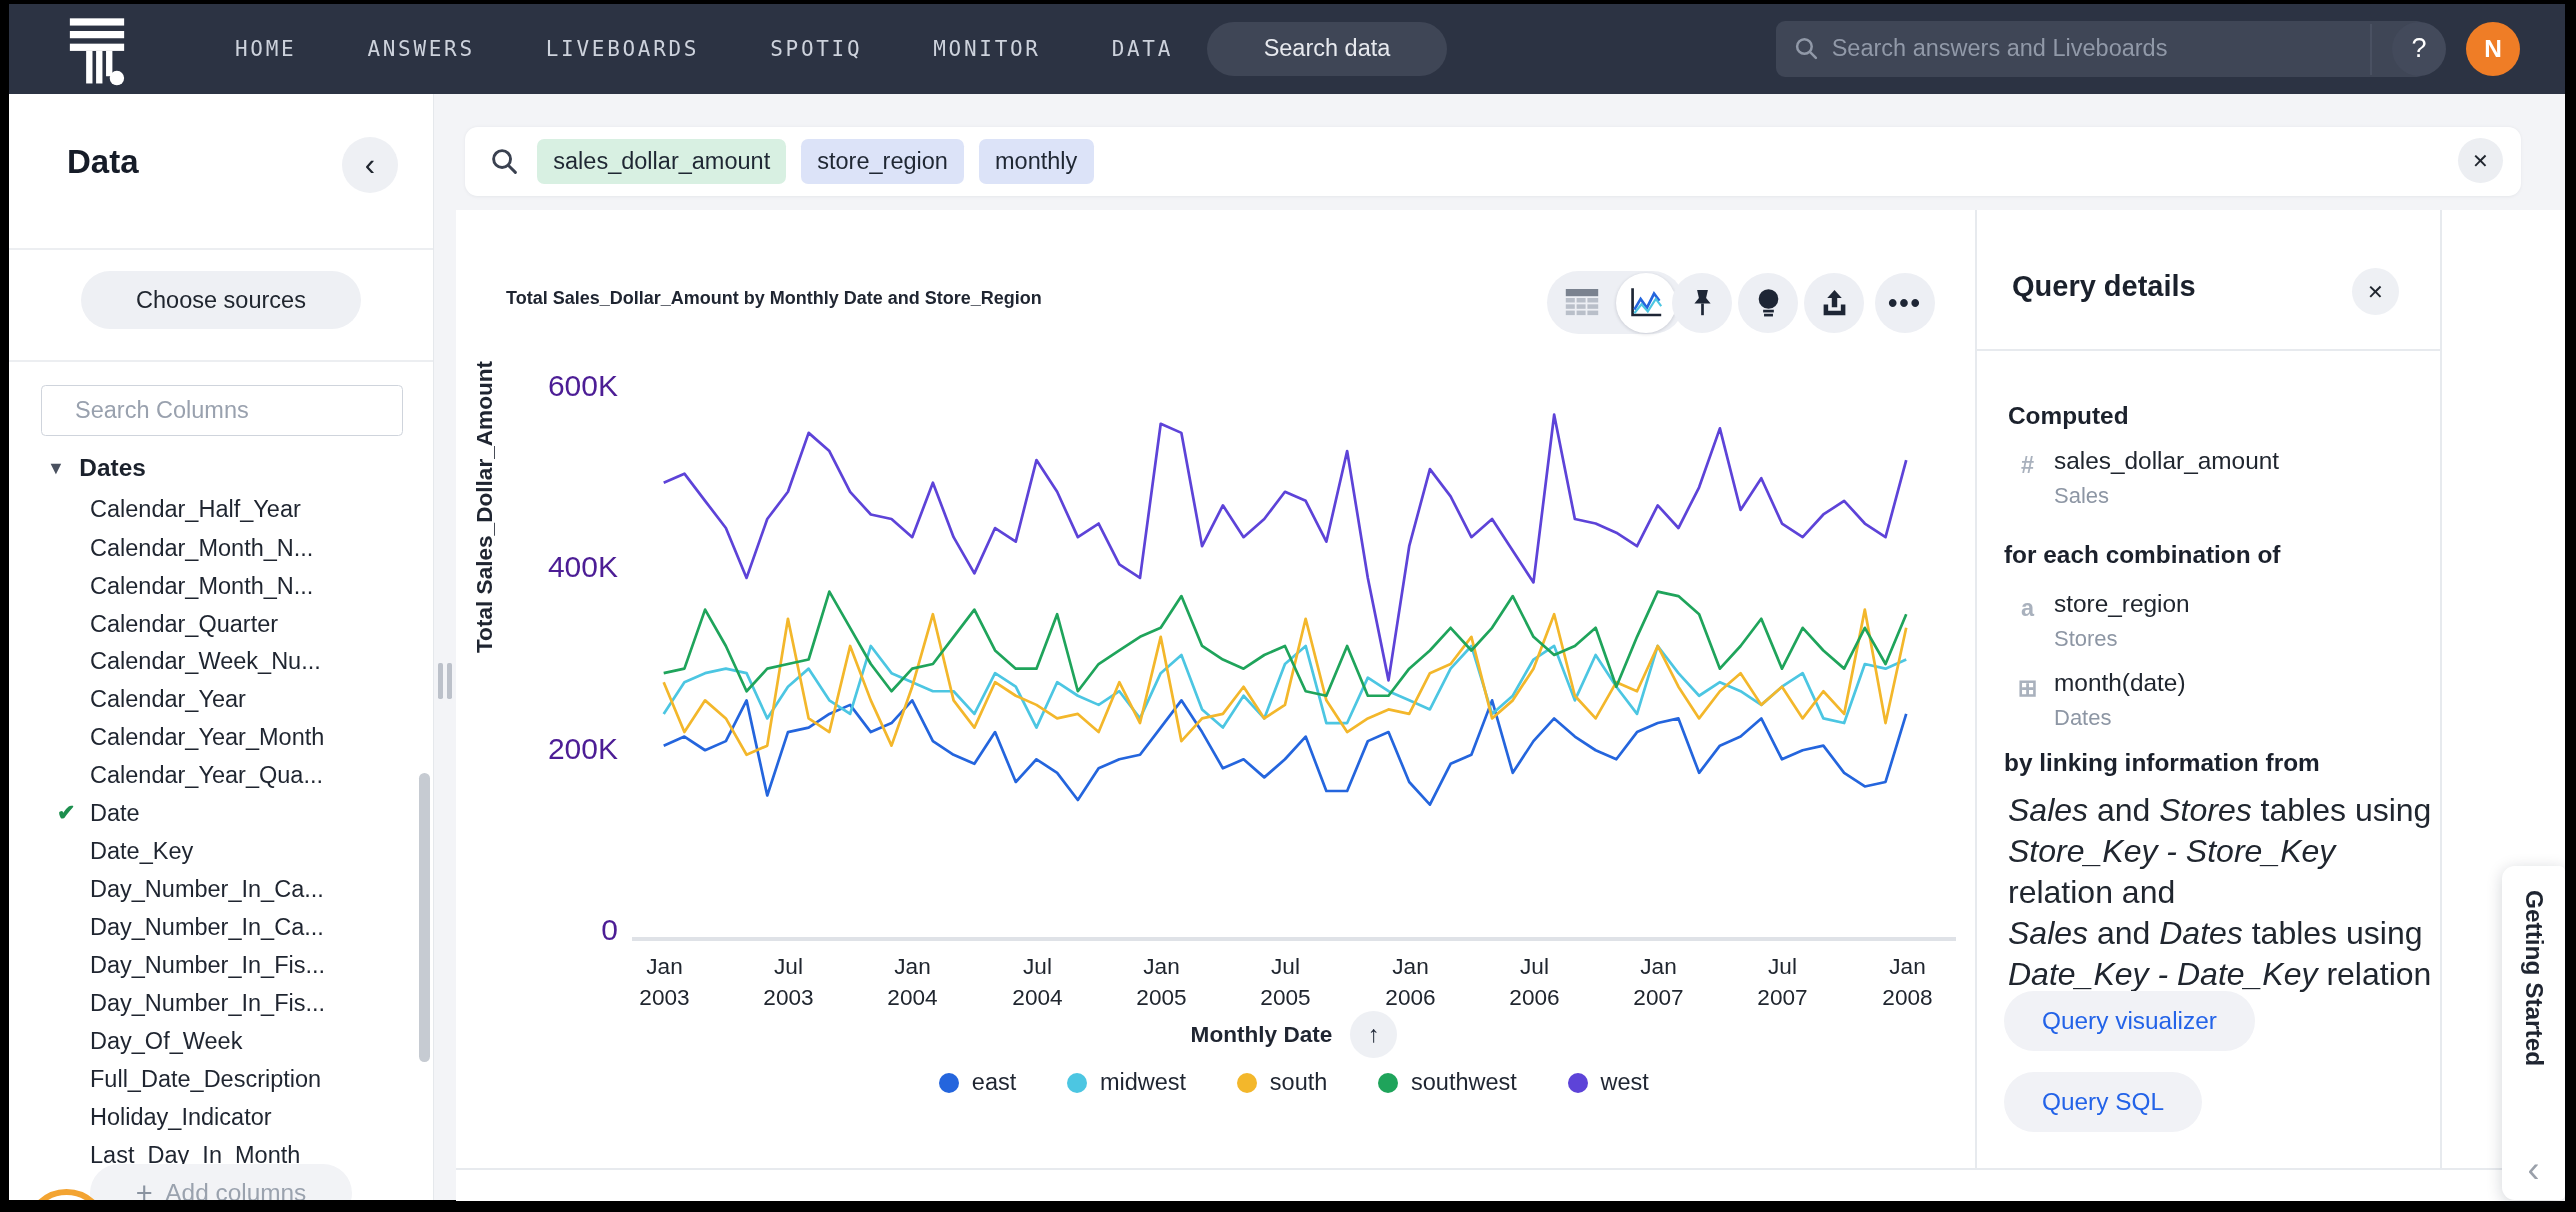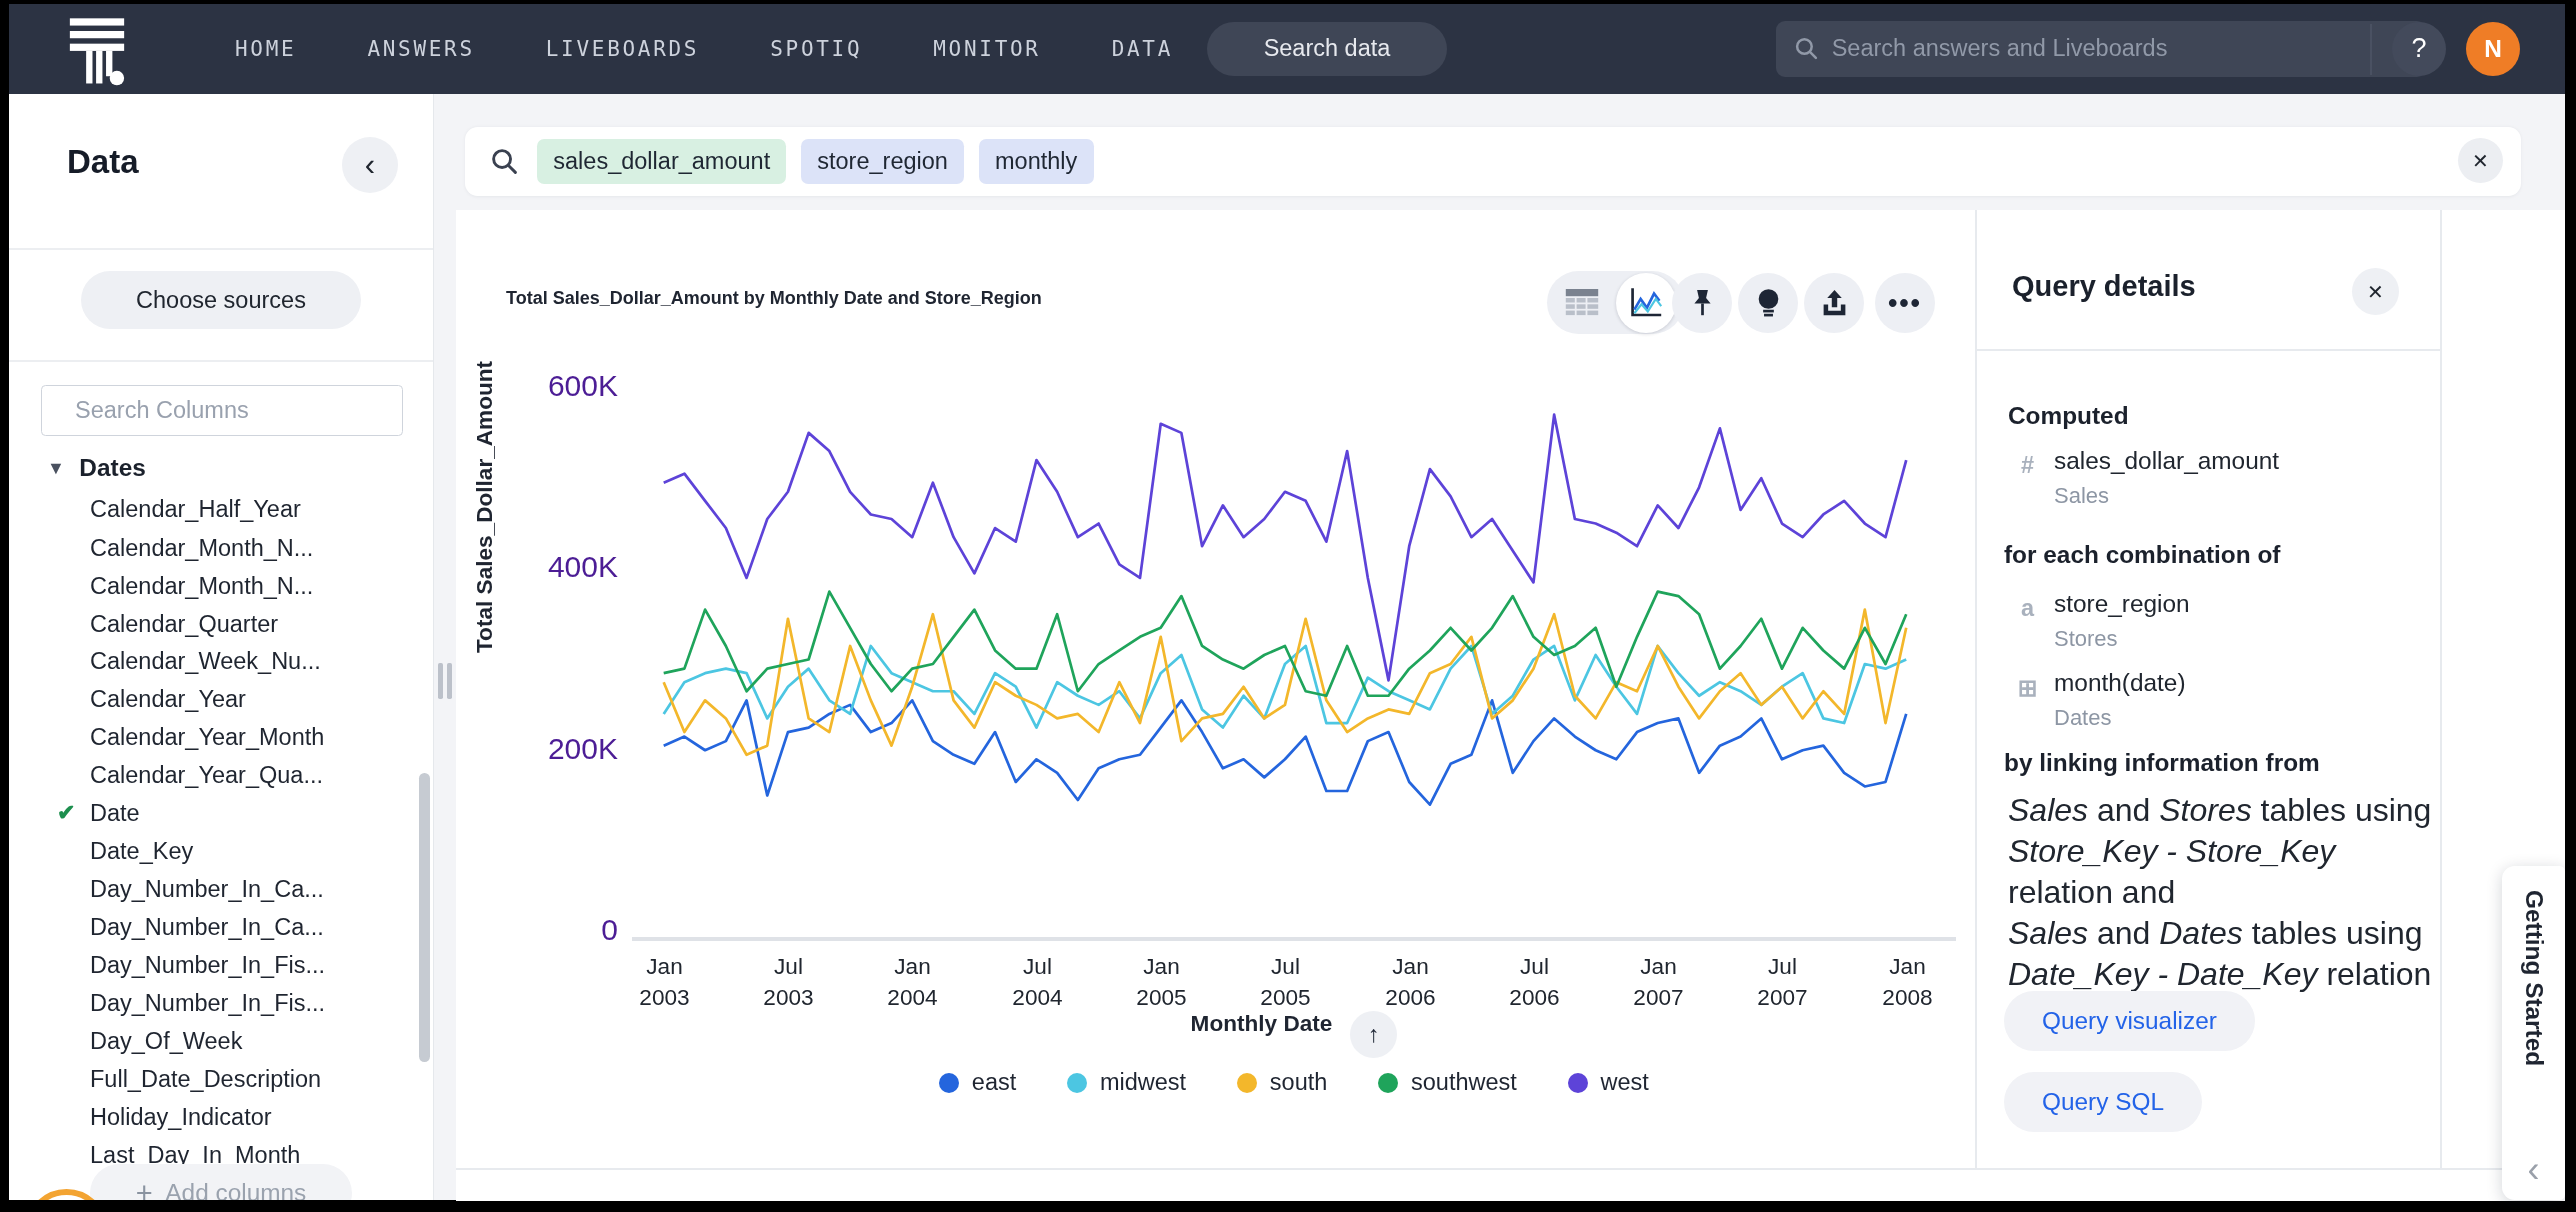--- a/index.html
+++ b/index.html
@@ -70,21 +70,21 @@
   #spotiq-btn { left:1282px; }
   #share-btn { left:1348px; }
   #more-btn { left:1419px; font-size:27px; letter-spacing:1.8px; color:#1e2635; font-weight:700; }
 
   
   #y-axis-title { position:absolute; left:16.3px; top:443px; transform:rotate(-90deg); transform-origin:left top; font-size:22.6px; font-weight:600; color:#1f2531; white-space:nowrap; }
   .y-tick { position:absolute; left:54px; width:108px; text-align:right; font-size:30px; color:#4c1d95; }
   #plot-svg { position:absolute; left:176px; top:173px; overflow:visible; }
   #x-axis-line { position:absolute; left:176px; top:727px; width:1324px; height:3.6px; background:#dfe2e7; }
   .x-tick { position:absolute; top:741px; width:127px; margin-left:-63px; text-align:center; font-size:22.6px; color:#20262f; line-height:31px; }
-  #x-axis-label-row { position:absolute; left:176px; top:801px; width:1324px; display:flex; align-items:flex-start; justify-content:center; gap:18px; }
+  #x-axis-label-row { position:absolute; left:176px; top:801px; width:1324px; display:flex; align-items:center; justify-content:center; gap:18px; }
   #x-axis-label { font-size:22.6px; font-weight:600; color:#1f2531; }
   #sort-btn { width:47px; height:47px; border-radius:50%; background:#eef0f4; display:flex; align-items:center; justify-content:center; font-size:23.5px; color:#1e2635; cursor:pointer; }
   #legend { position:absolute; left:176px; top:859px; width:1324px; display:flex; justify-content:center; gap:51px; }
   .legend-item { display:flex; align-items:center; gap:12.7px; cursor:pointer; }
   .legend-dot { width:20px; height:20px; border-radius:50%; }
   .legend-label { font-size:23.5px; color:#1f2531; }
 
   
   #qd-title { position:absolute; left:1556px; top:60px; font-size:29px; font-weight:600; color:#1b212c; }
   #qd-close { position:absolute; left:1896px; top:58px; width:47px; height:47px; border-radius:50%; background:#eef0f4; display:flex; align-items:center; justify-content:center; font-size:20px; color:#20262f; cursor:pointer; }

